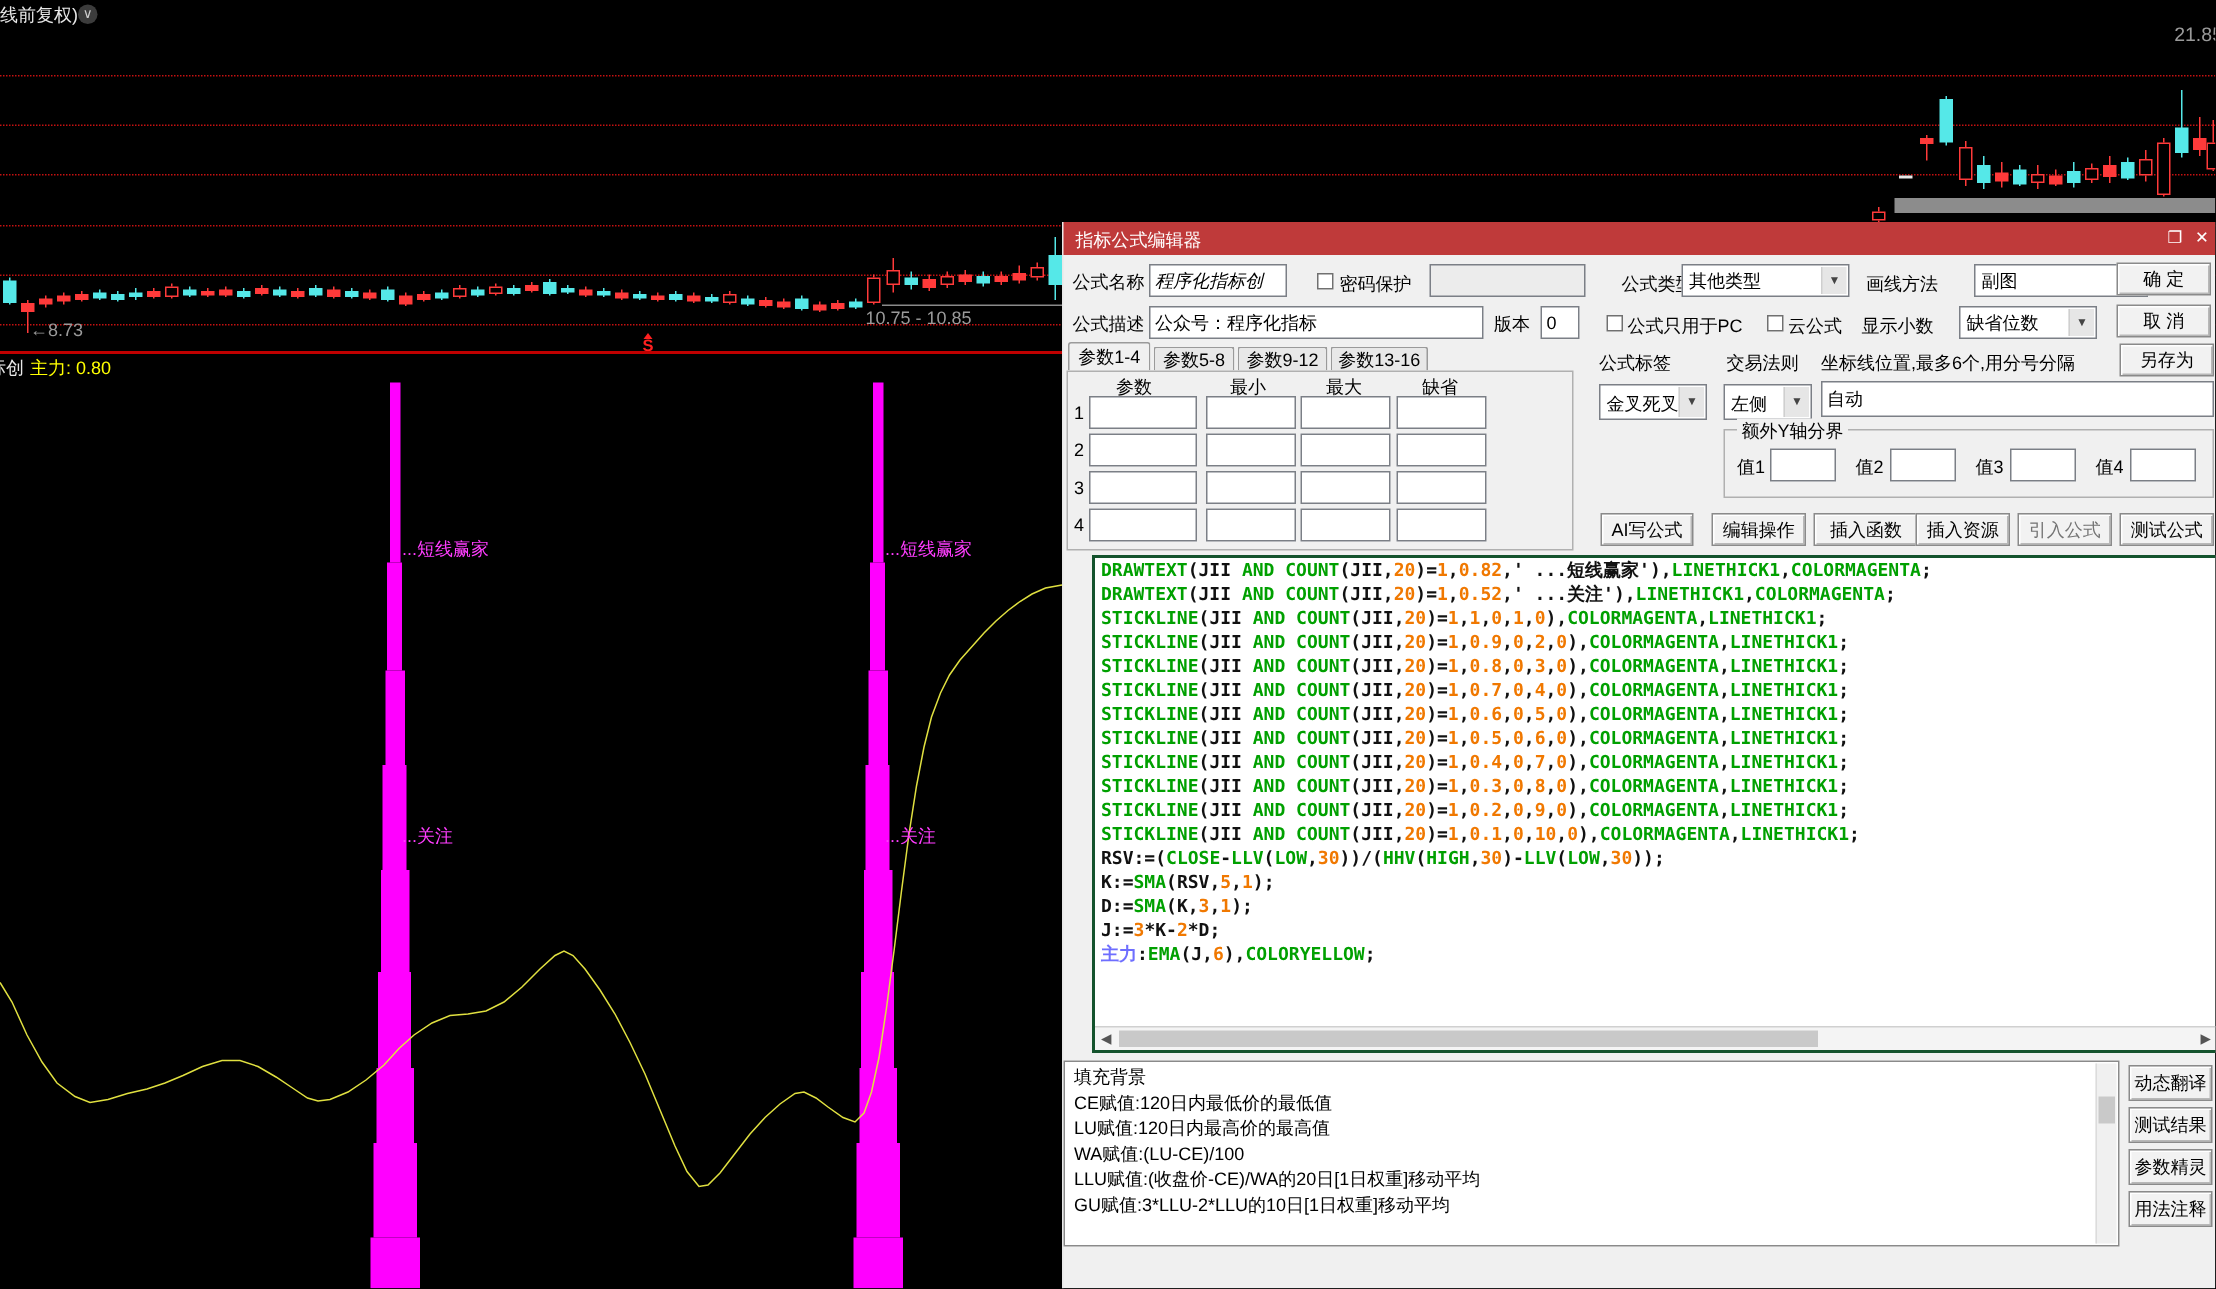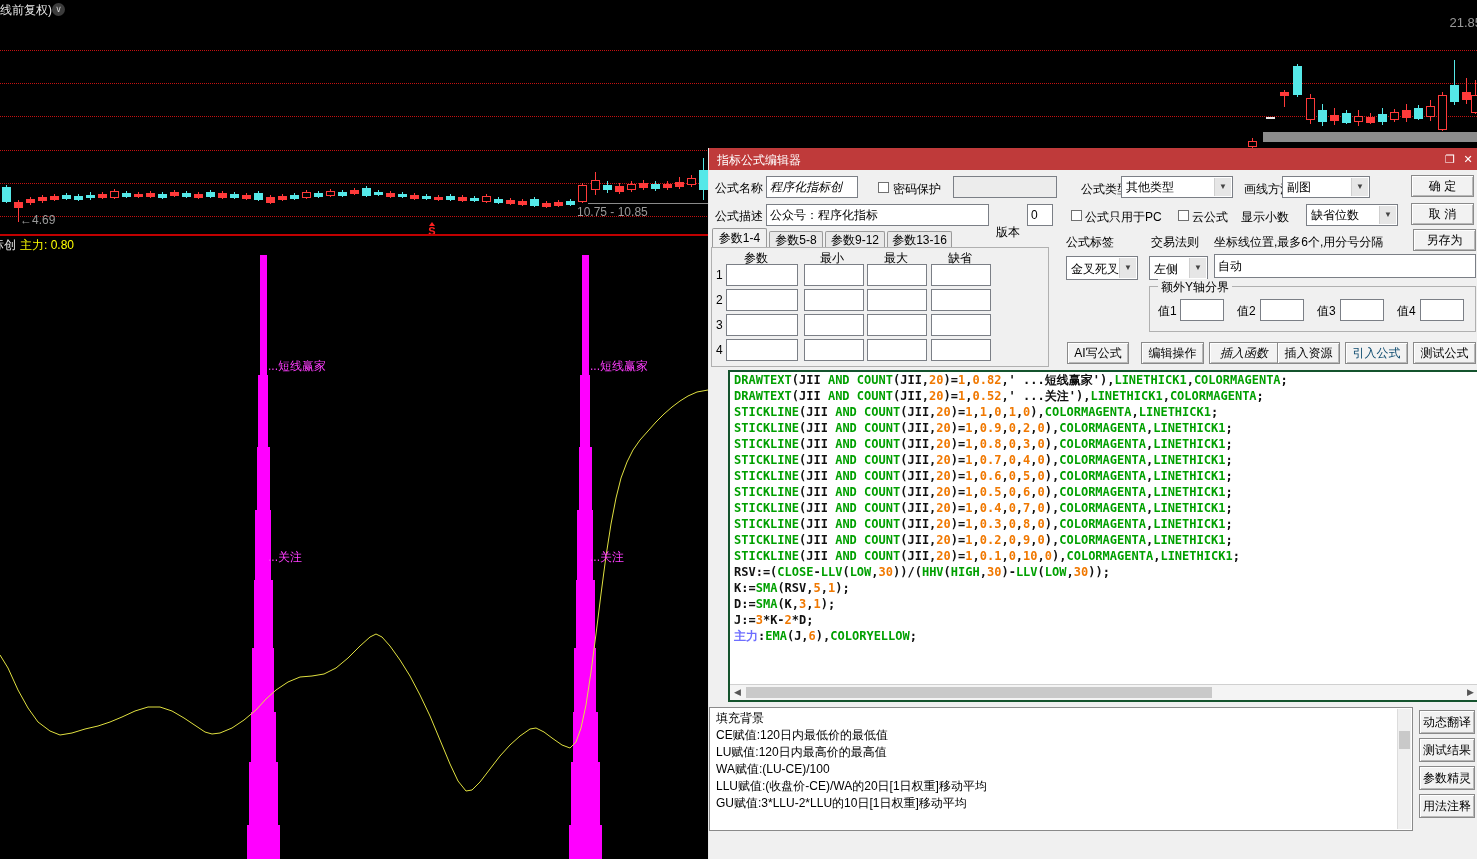--- a/index.html
+++ b/index.html
@@ -35,21 +35,21 @@
   .inp{position:absolute;background:#fff;border:1px solid #7b7f86;box-sizing:border-box;
        font-size:12px;padding:2px 3px;white-space:nowrap;overflow:hidden;line-height:16px;}
   .inp.dis{background:#ececec;}
   .combo{position:absolute;background:#fff;border:1px solid #7b7f86;box-sizing:border-box;}
   .combo .v{position:absolute;left:4px;top:2px;font-size:12px;white-space:nowrap;}
   .combo .ar{position:absolute;right:1px;top:1px;bottom:1px;width:16px;background:#e6e6e6;
              color:#444;font-size:8px;text-align:center;line-height:18px;border-left:1px solid #cfcfcf;}
   .btn{position:absolute;background:#f2f2f2;border:1px solid #8a8a8a;box-sizing:border-box;
        text-align:center;font-size:12px;line-height:20px;
        box-shadow:inset 1px 1px 0 #ffffff, inset -1px -1px 0 #b8b8b8;}
-  .btn.dis{color:#0c4a6e;}
+  .btn.dis{color:#737373;}
   .cb{position:absolute;width:11px;height:11px;background:#fff;border:1px solid #707070;box-sizing:border-box;}
   .tab{position:absolute;box-sizing:border-box;border:1px solid #9a9a9a;border-bottom:none;
        text-align:center;font-size:12px;background:#e8e8e8;border-radius:2px 2px 0 0;}
   .tab.active{background:#f0f0f0;}
   .pbox{position:absolute;left:2px;top:99px;width:338px;height:120px;border:1px solid #b0b0b0;
         box-sizing:border-box;background:#f0f0f0;}
   .gbox{position:absolute;left:440px;top:138px;width:327px;height:46px;border:1px solid #b0b0b0;box-sizing:border-box;}
   .gbox .cap{position:absolute;left:8px;top:-8px;background:#f0f0f0;padding:0 3px;font-size:12px;}
   .codewrap{position:absolute;left:19px;top:222px;width:767px;height:332px;background:#fff;
             border:2px solid #14532d;box-sizing:border-box;overflow:hidden;}
@@ -238,21 +238,21 @@
       <div class="candle" style="left: 1454px; top: 60px; width: 1px; height: 45px; background: rgb(85, 232, 232);"></div>
       <div class="candle" style="left: 1450px; top: 85px; width: 9px; height: 17px; box-sizing: border-box; background: rgb(85, 232, 232);"></div>
       <div class="candle" style="left: 1466px; top: 78px; width: 1px; height: 26px; background: rgb(255, 58, 58);"></div>
       <div class="candle" style="left: 1462px; top: 92px; width: 9px; height: 8px; box-sizing: border-box; background: rgb(255, 58, 58);"></div>
       <div class="candle" style="left: 1475px; top: 80px; width: 1px; height: 34px; background: rgb(255, 58, 58);"></div>
       <div class="candle" style="left: 1471px; top: 95px; width: 9px; height: 18px; box-sizing: border-box; border: 1px solid rgb(255, 58, 58); background: rgb(0, 0, 0);"></div>
     </div>
   <div class="graybar"></div>
   <div class="whitedash"></div>
 
-  <div class="lowlabel">←4.69</div>
+  <div class="lowlabel">←8.73</div>
   <div class="grayline"></div>
   <div class="rangelabel">10.75 - 10.85</div>
   <div class="sellmark"><span class="tri"></span><span>S</span></div>
 
   <div class="separator"></div>
   <div class="indic-prefix">标创</div>
   <div class="indic-label">主力: 0.80</div>
 
   <div id="spikes">
       <div class="candle" style="left: 259.5px; top: 255px; width: 7px; height: 120px; background: rgb(255, 0, 255);"></div>
@@ -297,29 +297,29 @@
     <div class="inp" style="left:57px;top:28px;width:92px;height:22px;font-style:italic;">程序化指标创</div>
     <span class="cb" style="left:169px;top:34px;"></span>
     <span class="lbl" style="left:184px;top:33px;">密码保护</span>
     <div class="inp dis" style="left:244px;top:28px;width:104px;height:22px;"></div>
     <span class="lbl" style="left:372px;top:33px;">公式类型</span>
     <div class="combo" style="left:412px;top:28px;width:112px;height:22px;">
       <span class="v">其他类型</span>
         <span class="ar">▼</span>
     </div>
     <span class="lbl" style="left:535px;top:33px;">画线方法</span>
-    <div class="combo" style="left:573px;top:28px;width:88px;height:22px;">
+    <div class="combo" style="left:607px;top:28px;width:116px;height:22px;">
       <span class="v">副图</span>
         <span class="ar">▼</span>
     </div>
     <div class="btn" style="left:702px;top:27px;width:63px;height:22px;">确  定</div>
 
     <span class="lbl" style="left:6px;top:60px;">公式描述</span>
     <div class="inp" style="left:57px;top:56px;width:223px;height:22px;">公众号：程序化指标</div>
-    <span class="lbl" style="left:287px;top:76px;">版本</span>
+    <span class="lbl" style="left:287px;top:60px;">版本</span>
     <div class="inp" style="left:318px;top:56px;width:26px;height:22px;">0</div>
     <span class="cb" style="left:362px;top:62px;"></span>
     <span class="lbl" style="left:376px;top:61px;">公式只用于PC</span>
     <span class="cb" style="left:469px;top:62px;"></span>
     <span class="lbl" style="left:483px;top:61px;">云公式</span>
     <span class="lbl" style="left:532px;top:61px;">显示小数</span>
     <div class="combo" style="left:597px;top:56px;width:92px;height:22px;font-family:Liberation Serif, serif;">
       <span class="v">缺省位数</span>
         <span class="ar">▼</span>
     </div>
@@ -383,21 +383,21 @@
           <div class="lbl" style="left: 167px; top: 16px; position: absolute;">值3</div>
           <div class="inp" style="left: 190px; top: 12px; width: 44px; height: 22px; position: absolute;"></div>
           <div class="lbl" style="left: 247px; top: 16px; position: absolute;">值4</div>
           <div class="inp" style="left: 270px; top: 12px; width: 44px; height: 22px; position: absolute;"></div>
         </div>
     </div>
 
     <div id="actions">
         <div class="btn" style="left: 358px; top: 194px; width: 62px; height: 22px;">AI写公式</div>
         <div class="btn" style="left: 432px; top: 194px; width: 63px; height: 22px;">编辑操作</div>
-        <div class="btn" style="left: 500px; top: 194px; width: 70px; height: 22px; font-style: italic;">插入函数</div>
+        <div class="btn" style="left: 500px; top: 194px; width: 70px; height: 22px;">插入函数</div>
         <div class="btn" style="left: 568px; top: 194px; width: 63px; height: 22px;">插入资源</div>
         <div class="btn dis" style="left: 636px; top: 194px; width: 63px; height: 22px;">引入公式</div>
         <div class="btn" style="left: 704px; top: 194px; width: 63px; height: 22px;">测试公式</div>
       </div>
 
     <div class="codewrap">
       <div class="codearea" id="codearea">
           <div class="cl"><span class="k">DRAWTEXT</span><span class="p">(JII </span><span class="k">AND</span><span class="p"> </span><span class="k">COUNT</span><span class="p">(JII,</span><span class="n">20</span><span class="p">)=</span><span class="n">1</span><span class="p">,</span><span class="n">0.82</span><span class="p">,' ...短线赢家'),</span><span class="k">LINETHICK1</span><span class="p">,</span><span class="k">COLORMAGENTA</span><span class="p">;</span></div>
           <div class="cl"><span class="k">DRAWTEXT</span><span class="p">(JII </span><span class="k">AND</span><span class="p"> </span><span class="k">COUNT</span><span class="p">(JII,</span><span class="n">20</span><span class="p">)=</span><span class="n">1</span><span class="p">,</span><span class="n">0.52</span><span class="p">,' ...关注'),</span><span class="k">LINETHICK1</span><span class="p">,</span><span class="k">COLORMAGENTA</span><span class="p">;</span></div>
           <div class="cl"><span class="k">STICKLINE</span><span class="p">(JII </span><span class="k">AND</span><span class="p"> </span><span class="k">COUNT</span><span class="p">(JII,</span><span class="n">20</span><span class="p">)=</span><span class="n">1</span><span class="p">,</span><span class="n">1</span><span class="p">,</span><span class="n">0</span><span class="p">,</span><span class="n">1</span><span class="p">,</span><span class="n">0</span><span class="p">),</span><span class="k">COLORMAGENTA</span><span class="p">,</span><span class="k">LINETHICK1</span><span class="p">;</span></div>

